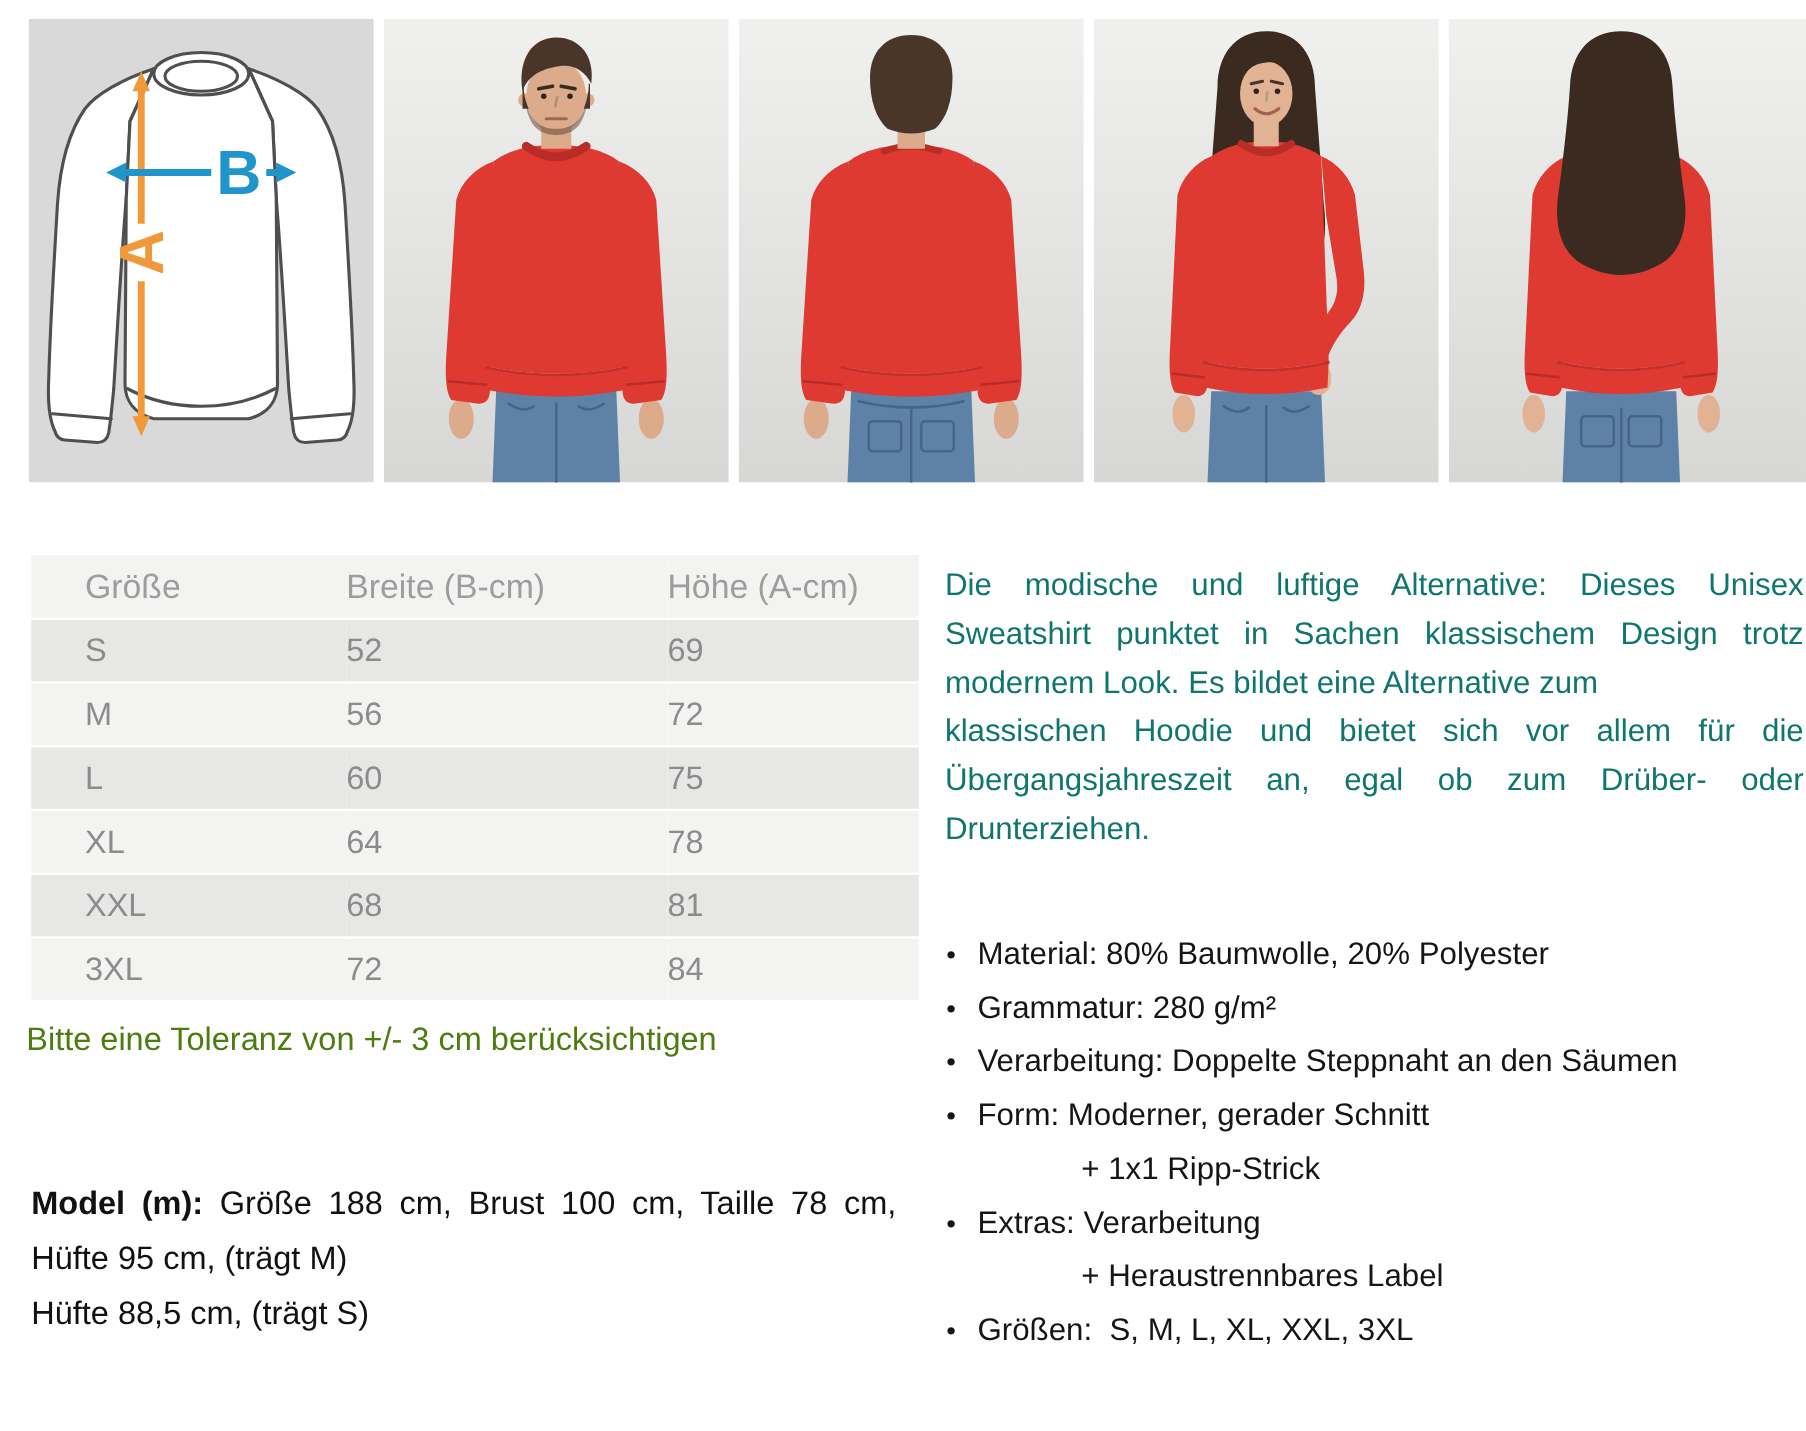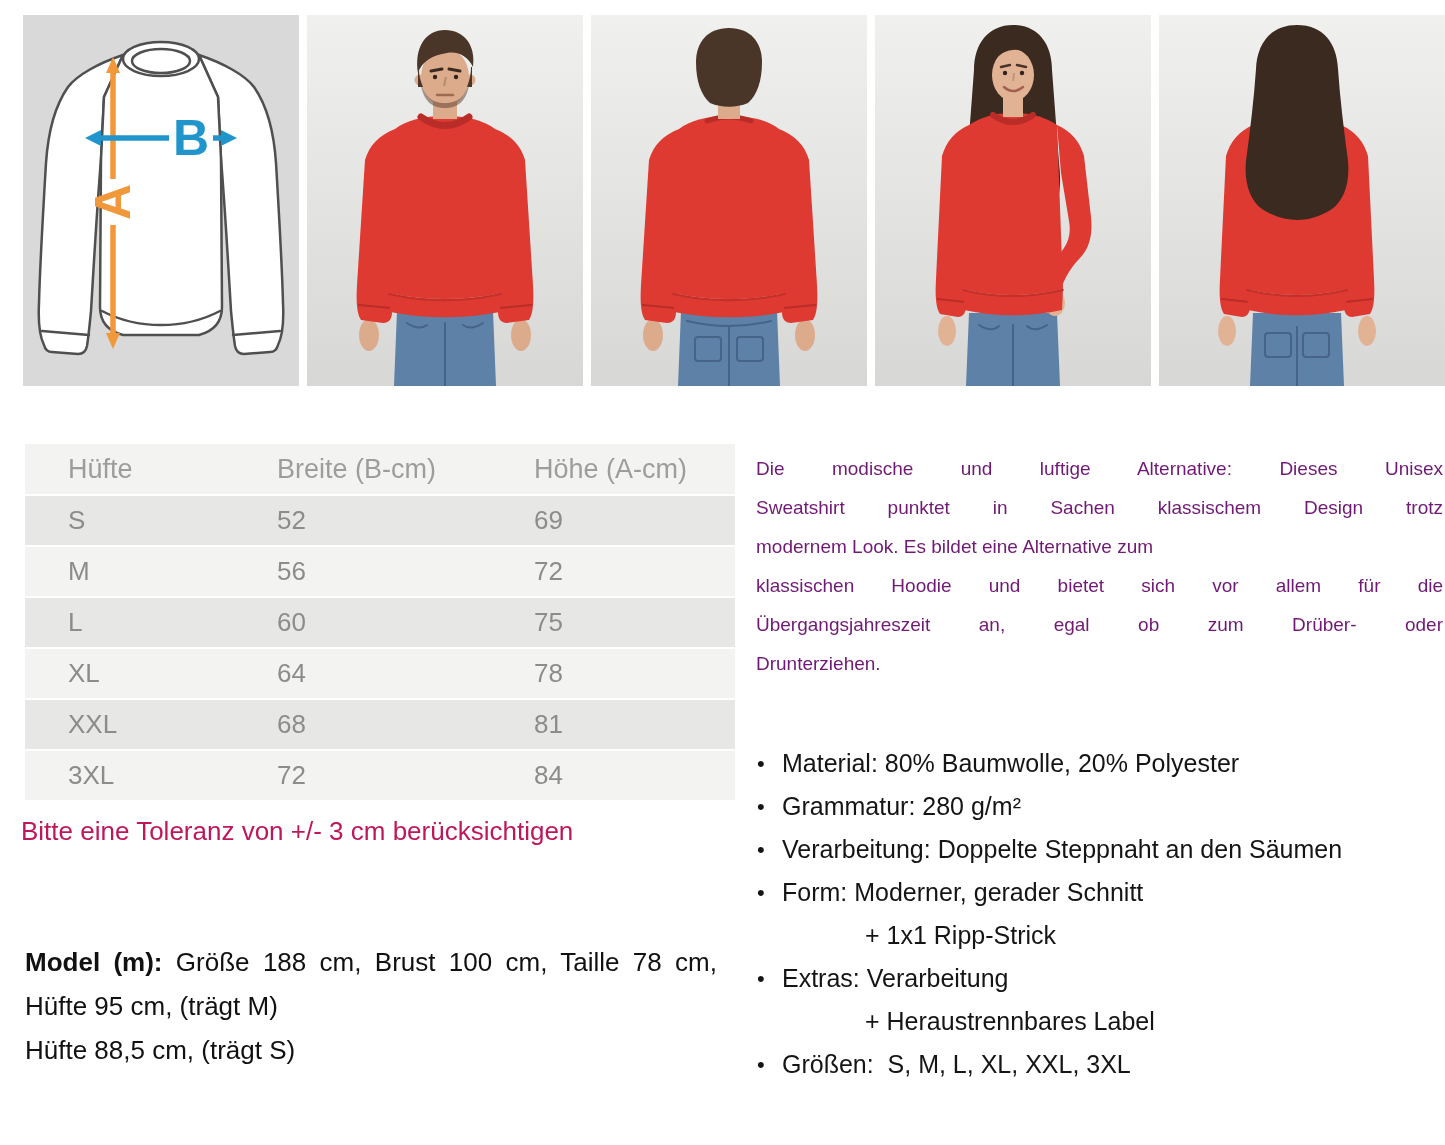--- a/index.html
+++ b/index.html
@@ -33,29 +33,29 @@
   
   .size-table{position:absolute;left:25px;top:442px;width:710px;border-collapse:separate;border-spacing:0 2px;table-layout:fixed;}
   .size-table th,.size-table td{text-align:left;font-weight:normal;padding:0;}
   .size-table th{height:50px;background:var(--table-row-light);color:var(--table-header-text);font-size:27px;}
   .size-table td{height:49px;font-size:26px;color:var(--table-text);}
   .size-table tr.dark td{background:var(--table-row-dark);}
   .size-table tr.light td{background:var(--table-row-light);}
   .size-table th:first-child,.size-table td:first-child{padding-left:43px;}
 
   
-  .tolerance{position:absolute;left:21px;top:816px;font-size:26px;color:#be185d;}
+  .tolerance{position:absolute;left:21px;top:816px;font-size:26px;color:#4d7c0f;}
   .model-note{position:absolute;left:25px;width:692px;font-size:26px;line-height:44px;color:#111;}
   .model-m{top:906px;} .model-w{top:1028px;}
   .model-note .l1{text-align:justify;text-align-last:justify;margin-top:34px;}
   .model-note b{font-weight:bold;}
   .pre{white-space:pre-wrap;}
 
   
-  .desc{position:absolute;left:756px;top:449px;width:687px;font-size:19px;line-height:39px;color:#701a75;}
+  .desc{position:absolute;left:756px;top:449px;width:687px;font-size:25px;line-height:39px;color:#0f766e;}
   .desc .just{text-align:justify;text-align-last:justify;}
   .features{position:absolute;left:757px;top:742px;width:688px;font-size:25px;line-height:43px;color:#151515;}
   .bullet{display:flex;align-items:flex-start;}
   .bullet .dot{width:25px;flex:0 0 25px;font-size:22px;}
   .bullet .bcol{flex:1;}
   .bullet .cont{padding-left:83px;}
 </style>
 </head>
 <body>
 
@@ -243,21 +243,21 @@
   </div>
 
   <table class="size-table">
     <colgroup>
         <col style="width:252px">
         <col style="width:257px">
         <col>
       </colgroup>
     <thead>
       <tr>
-        <th>Hüfte</th>
+        <th>Größe</th>
         <th>Breite (B-cm)</th>
         <th>Höhe (A-cm)</th>
       </tr>
     </thead>
     <tbody>
       <tr class="dark">
         <td>S</td>
         <td>52</td>
         <td>69</td>
       </tr>

